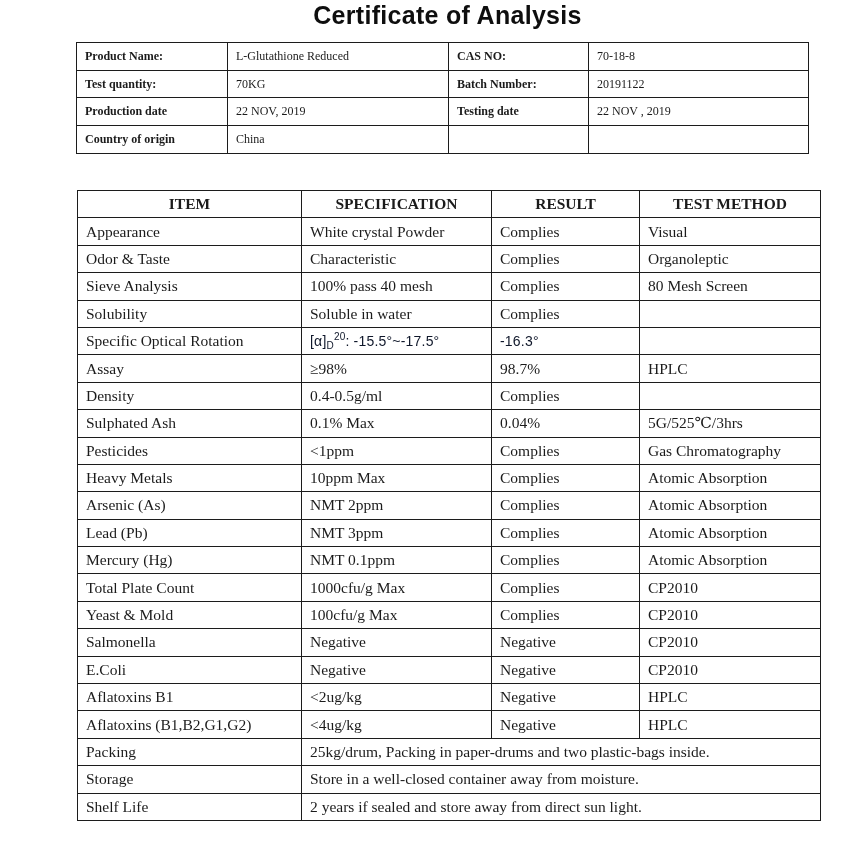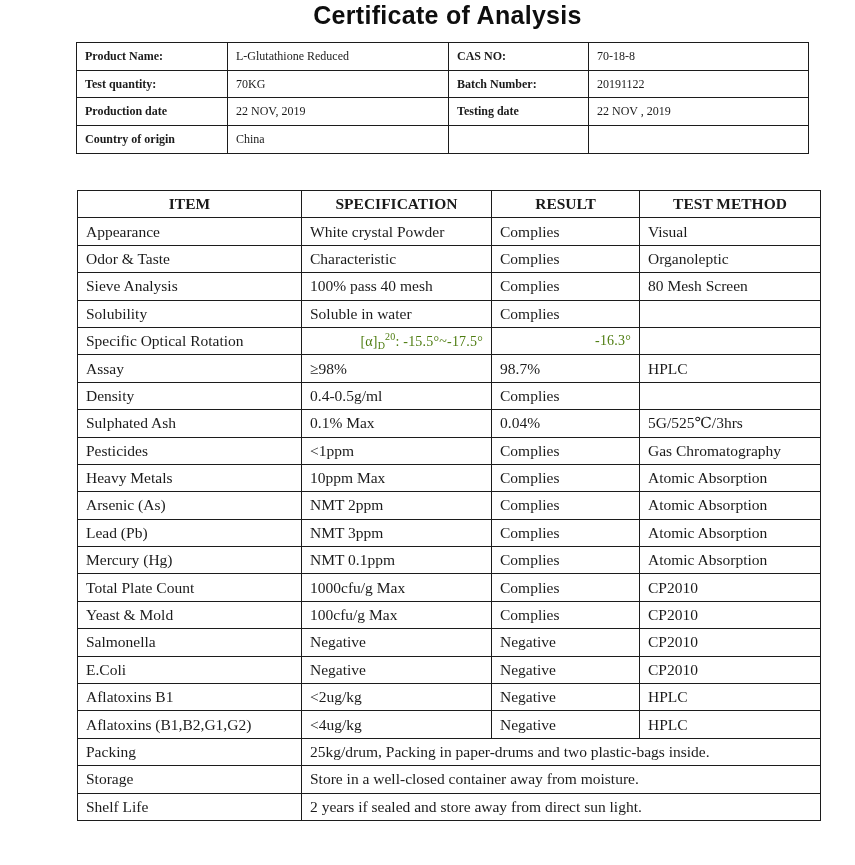--- a/index.html
+++ b/index.html
@@ -16,21 +16,21 @@
   td, th { border:1.6px solid #1c1c1c; padding:0 8px; vertical-align:middle; overflow:hidden; white-space:nowrap; }
   
   .info { position:absolute; left:56px; top:42px; width:732px; }
   .info td { height:26.7px; font-size:12px; }
   .info td.label { font-weight:700; }
   
   .coa { position:absolute; left:57px; top:190px; width:743px; }
   .coa th { height:26.4px; font-size:15.5px; font-weight:700; text-align:center; }
   .coa td { height:26.4px; font-size:15.5px; }
   .coa td.sans {
-    font-family:Liberation Serif, serif; font-size:14px; color:#4d7c0f; letter-spacing:0.2px;text-align:right;
+    font-family:Liberation Sans, sans-serif; font-size:14px; color:#0f172a; letter-spacing:0.2px;
   }
   .coa td.sans sub { font-size:10px; vertical-align:-3px; }
   .coa td.sans sup { font-size:10px; vertical-align:6px; }
   
   .stamp {
     position:absolute; left:621px; top:855px; width:110px; height:60px;
     border-radius:50%; z-index:5; opacity:0.92;
   }
 </style>
 </head>

